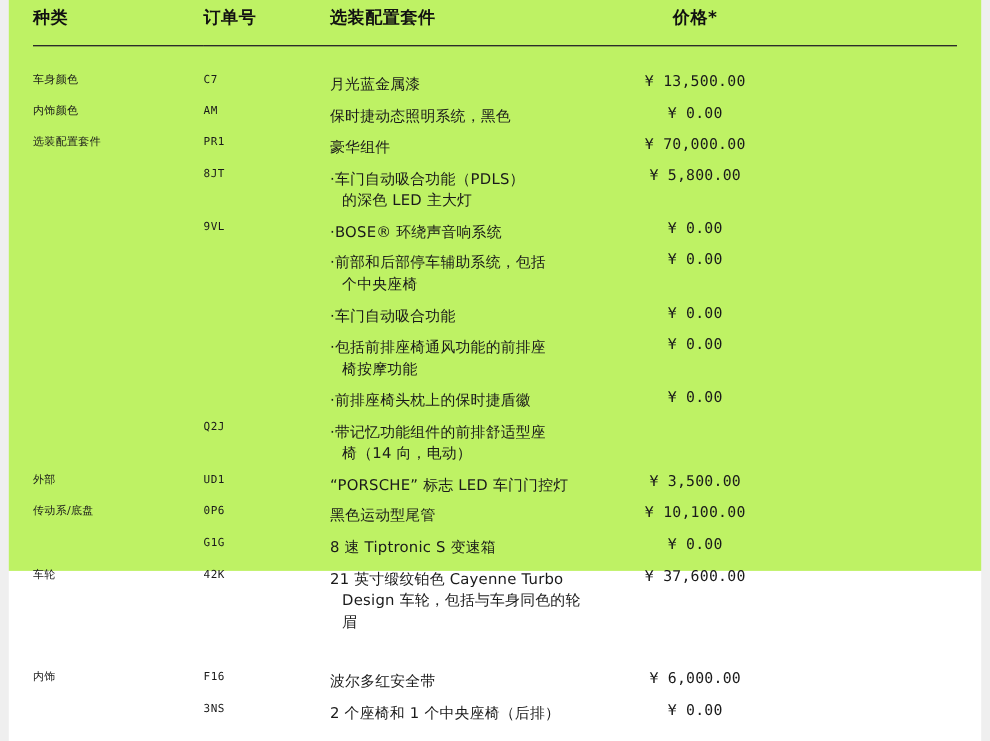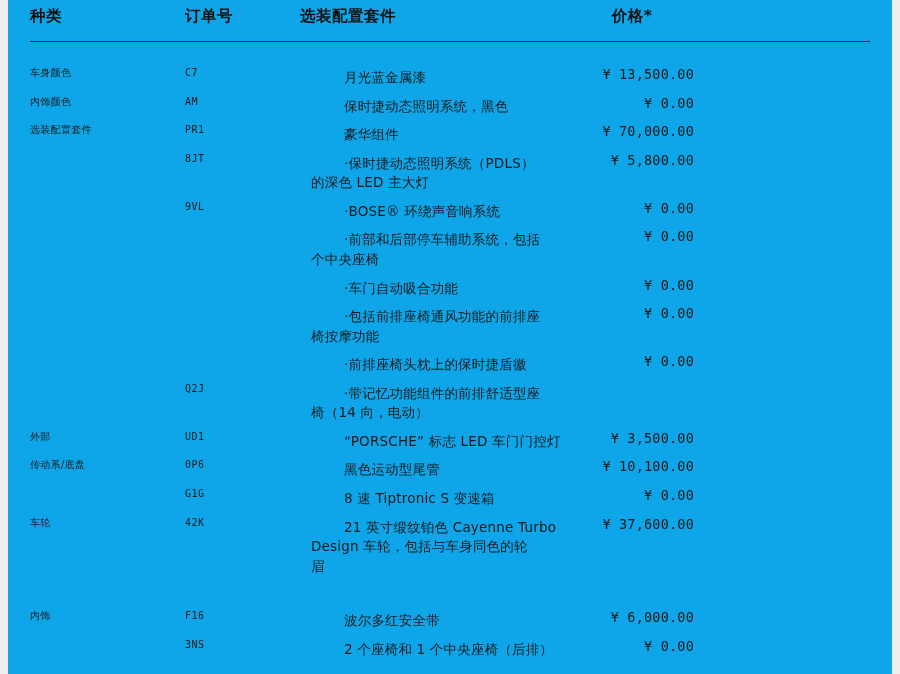--- a/index.html
+++ b/index.html
@@ -10,22 +10,22 @@
   body {
     width: 900px;
     height: 674px;
     font-family: "Liberation Serif", "DejaVu Serif", serif;
     color: #1a1a1a;
     overflow: hidden;
   }
   .page {
     position: relative;
     width: 900px;
-    height: 674px;
-    background: #0ea5e9;
+    height: 519px;
+    background: #bef264;
     box-sizing: border-box;
     padding: 0 30px;
   }
   .doc {
     position: relative;
     width: 100%;
     padding-top: 6px;
   }
   table.spec {
     width: 100%;
@@ -81,30 +81,29 @@
     font-size: 13.5px;
     color: #1a1a1a;
     padding-bottom: 9px;
     line-height: 1.45;
     letter-spacing: 0.2px;
   }
   td.desc .ind {
     display: block;
     padding-left: 11px;
     text-indent: -11px;
-    margin-left: 44px;
   }
   td.desc .ind2 {
     display: block;
     padding-left: 11px;
   }
   td.price {
     font-family: "DejaVu Sans Mono", "Liberation Mono", monospace;
     font-size: 13.5px;
-    text-align: right;
+    text-align: center;
     padding-right: 6px;
     padding-bottom: 9px;
     white-space: nowrap;
     letter-spacing: 0.2px;
   }
   .edge-left, .edge-right {
     position: absolute;
     top: 0;
     width: 8px;
     height: 674px;
@@ -174,21 +173,21 @@
             <span class="ind">豪华组件</span>
           </td>
           <td class="price">¥ 70,000.00</td>
           <td></td>
         </tr>
 
         <tr>
           <td class="cat"></td>
           <td class="code">8JT</td>
           <td class="desc">
-            <span class="ind">·保时捷动态照明系统（PDLS）</span>
+            <span class="ind">·车门自动吸合功能（PDLS）</span>
             <span class="ind2">的深色 LED 主大灯</span>
           </td>
           <td class="price">¥ 5,800.00</td>
           <td></td>
         </tr>
 
         <tr>
           <td class="cat"></td>
           <td class="code">9VL</td>
           <td class="desc">

